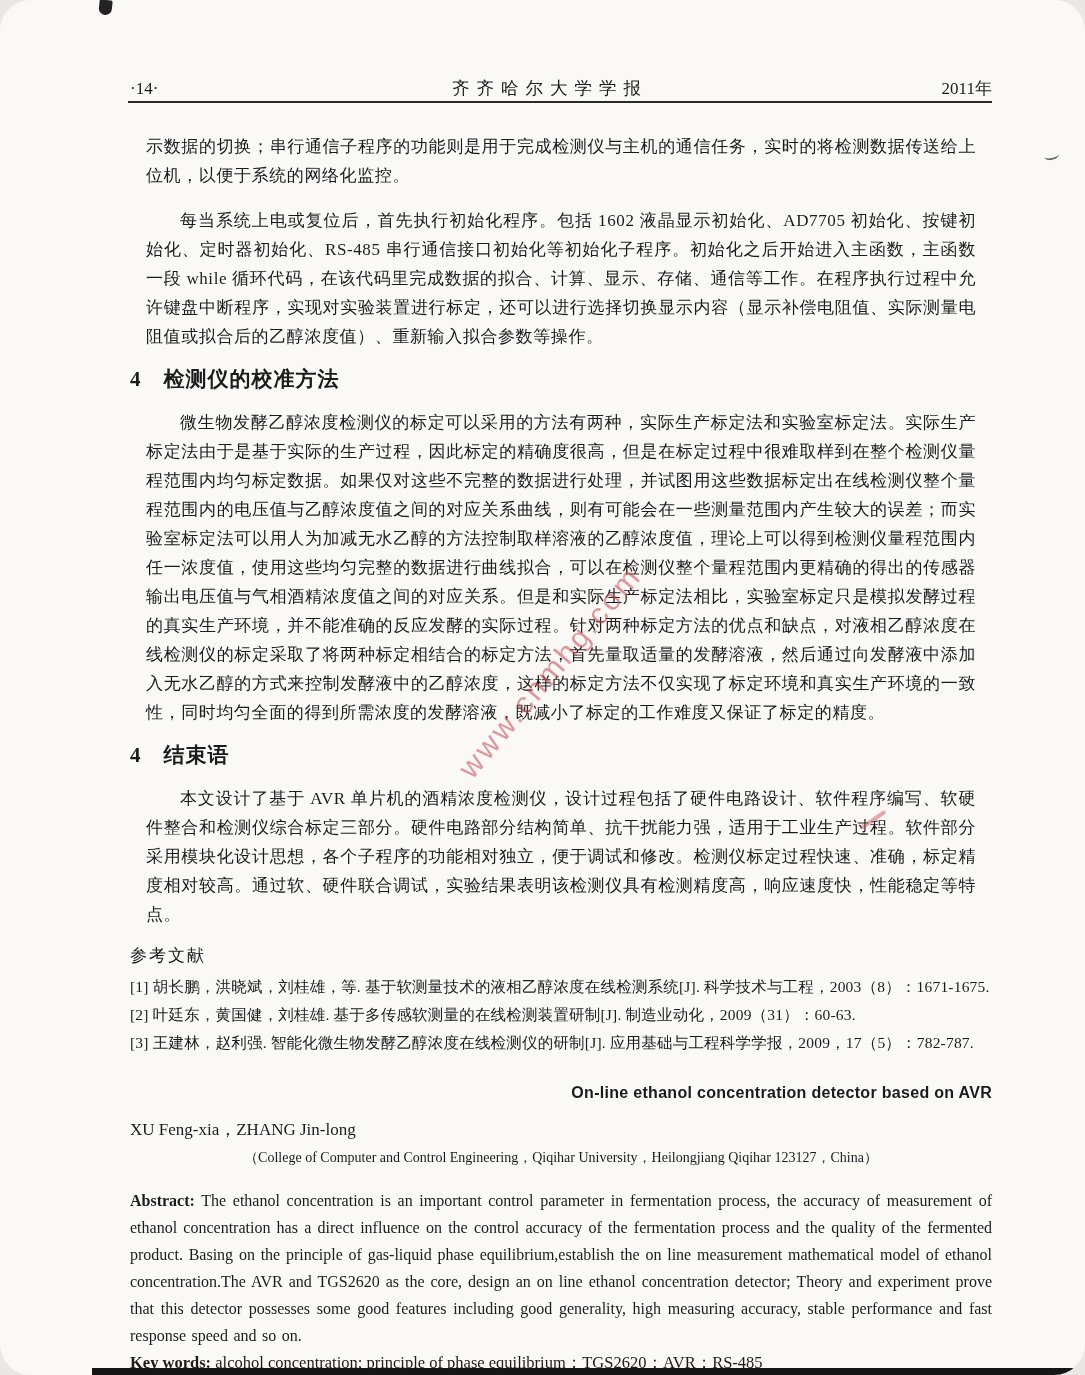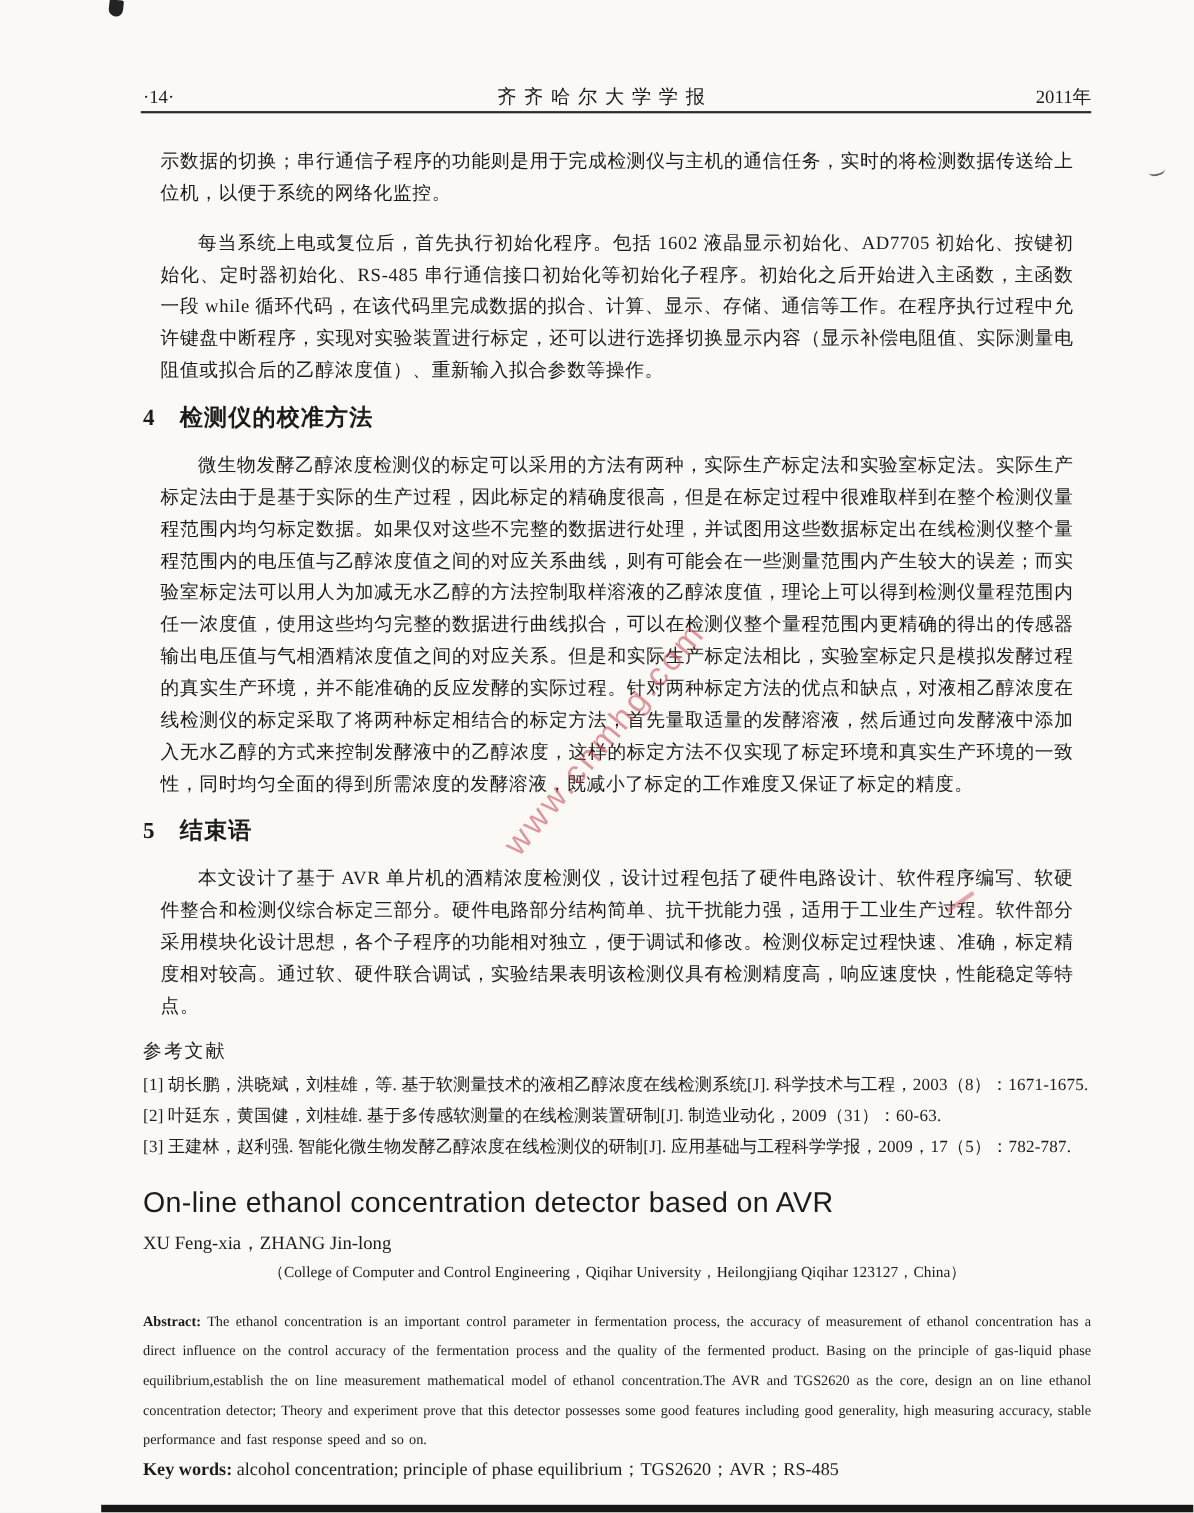--- a/index.html
+++ b/index.html
@@ -7,20 +7,21 @@
     width: 1085px; height: 1375px;
     background: #e9e8e4;
     font-family: "Liberation Serif", serif;
   }
   .page {
     position: relative;
     width: 1085px; height: 1375px;
     background: #faf9f5;
     overflow: hidden;
     color: #1b1b1b;
+    border-radius: 31px;
   }
 
   
   .page-header {
     position: absolute; top: 76px; left: 130px; width: 862px;
     display: flex; justify-content: space-between; align-items: baseline;
     font-size: 17px;
   }
   .journal-title { letter-spacing: 7px; font-size: 17.5px; }
   .header-rule {
@@ -47,27 +48,27 @@
     margin: 10px 0 6px; line-height: 22px; letter-spacing: 2px;
   }
   .reference {
     font-size: 15.5px; line-height: 28px; text-align: justify;
     letter-spacing: 0.2px; margin: 0;
   }
 
   
   .en-title {
     font-family: "Liberation Sans", sans-serif;
-    font-size: 26px; font-weight: 400; text-align: left;
+    font-size: 16px; font-weight: 700; text-align: right;
     margin: 24px 0 14px; line-height: 24px; letter-spacing: 0.3px;
   }
   .authors { font-size: 17px; text-align: left; margin: 0 0 8px; line-height: 22px; }
   .affiliation { font-size: 14px; text-align: center; margin: 0 0 20px; line-height: 18px; }
   .abstract {
-    font-size: 13px; line-height: 27px; text-align: justify;
+    font-size: 16px; line-height: 27px; text-align: justify;
     word-spacing: 1.5px; margin: 0;
   }
   .label { font-weight: 700; }
   .keywords { font-size: 16.5px; line-height: 27px; margin: 0; }
 
   
   .watermark {
     position: absolute; left: 330px; top: 655px; width: 440px;
     text-align: center;
     transform: rotate(-50deg);
@@ -116,21 +117,21 @@
   <div class="header-rule"></div>
 
   <main class="content">
 
     <p class="body-para">示数据的切换；串行通信子程序的功能则是用于完成检测仪与主机的通信任务，实时的将检测数据传送给上位机，以便于系统的网络化监控。</p>
     <p class="body-para indent">每当系统上电或复位后，首先执行初始化程序。包括 1602 液晶显示初始化、AD7705 初始化、按键初始化、定时器初始化、RS-485 串行通信接口初始化等初始化子程序。初始化之后开始进入主函数，主函数一段 while 循环代码，在该代码里完成数据的拟合、计算、显示、存储、通信等工作。在程序执行过程中允许键盘中断程序，实现对实验装置进行标定，还可以进行选择切换显示内容（显示补偿电阻值、实际测量电阻值或拟合后的乙醇浓度值）、重新输入拟合参数等操作。</p>
 
     <h2 class="section-heading">4　检测仪的校准方法</h2>
     <p class="body-para indent">微生物发酵乙醇浓度检测仪的标定可以采用的方法有两种，实际生产标定法和实验室标定法。实际生产标定法由于是基于实际的生产过程，因此标定的精确度很高，但是在标定过程中很难取样到在整个检测仪量程范围内均匀标定数据。如果仅对这些不完整的数据进行处理，并试图用这些数据标定出在线检测仪整个量程范围内的电压值与乙醇浓度值之间的对应关系曲线，则有可能会在一些测量范围内产生较大的误差；而实验室标定法可以用人为加减无水乙醇的方法控制取样溶液的乙醇浓度值，理论上可以得到检测仪量程范围内任一浓度值，使用这些均匀完整的数据进行曲线拟合，可以在检测仪整个量程范围内更精确的得出的传感器输出电压值与气相酒精浓度值之间的对应关系。但是和实际生产标定法相比，实验室标定只是模拟发酵过程的真实生产环境，并不能准确的反应发酵的实际过程。针对两种标定方法的优点和缺点，对液相乙醇浓度在线检测仪的标定采取了将两种标定相结合的标定方法，首先量取适量的发酵溶液，然后通过向发酵液中添加入无水乙醇的方式来控制发酵液中的乙醇浓度，这样的标定方法不仅实现了标定环境和真实生产环境的一致性，同时均匀全面的得到所需浓度的发酵溶液，既减小了标定的工作难度又保证了标定的精度。</p>
 
-    <h2 class="section-heading">5　结束语</h2>
+    <h2 class="section-heading">4　结束语</h2>
     <p class="body-para indent">本文设计了基于 AVR 单片机的酒精浓度检测仪，设计过程包括了硬件电路设计、软件程序编写、软硬件整合和检测仪综合标定三部分。硬件电路部分结构简单、抗干扰能力强，适用于工业生产过程。软件部分采用模块化设计思想，各个子程序的功能相对独立，便于调试和修改。检测仪标定过程快速、准确，标定精度相对较高。通过软、硬件联合调试，实验结果表明该检测仪具有检测精度高，响应速度快，性能稳定等特点。</p>
 
     <h3 class="ref-heading">参考文献</h3>
     <div>
       <p class="reference">[1] 胡长鹏，洪晓斌，刘桂雄，等. 基于软测量技术的液相乙醇浓度在线检测系统[J]. 科学技术与工程，2003（8）：1671-1675.</p>
       <p class="reference">[2] 叶廷东，黄国健，刘桂雄. 基于多传感软测量的在线检测装置研制[J]. 制造业动化，2009（31）：60-63.</p>
       <p class="reference">[3] 王建林，赵利强. 智能化微生物发酵乙醇浓度在线检测仪的研制[J]. 应用基础与工程科学学报，2009，17（5）：782-787.</p>
     </div>
 
     <h2 class="en-title">On-line ethanol concentration detector based on AVR</h2>

